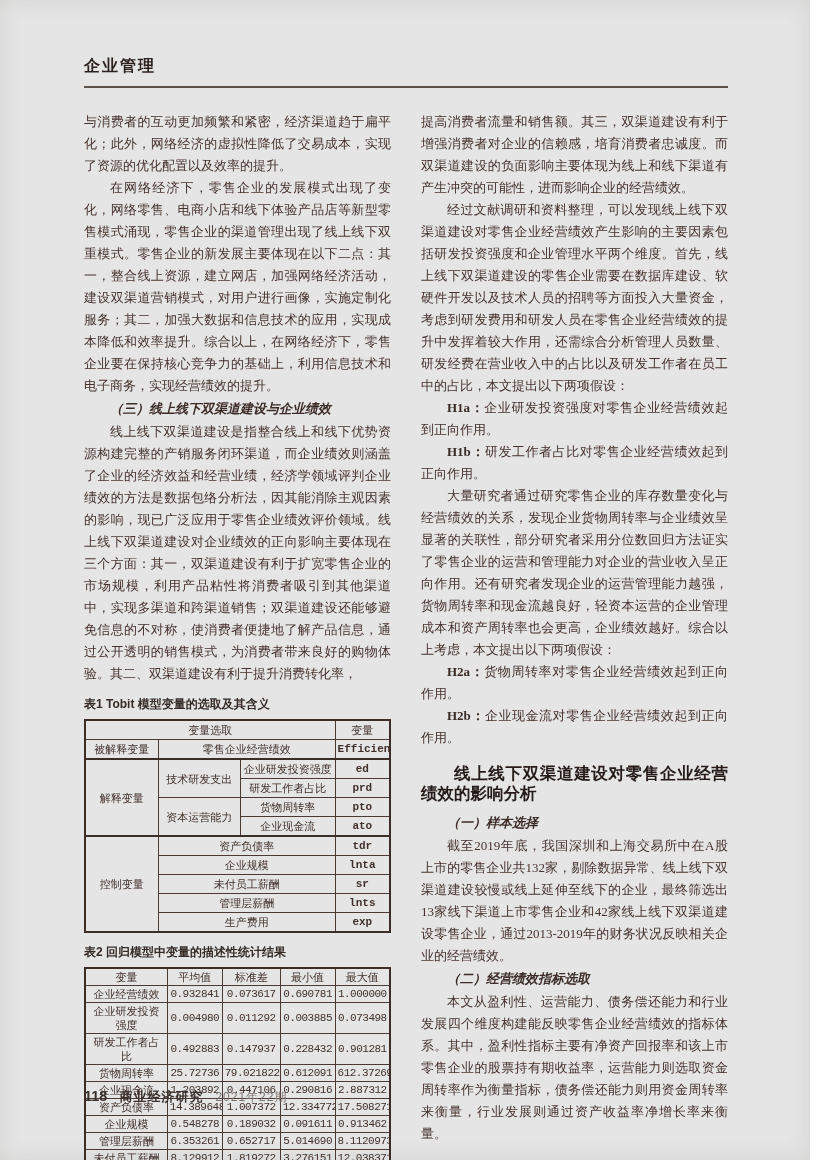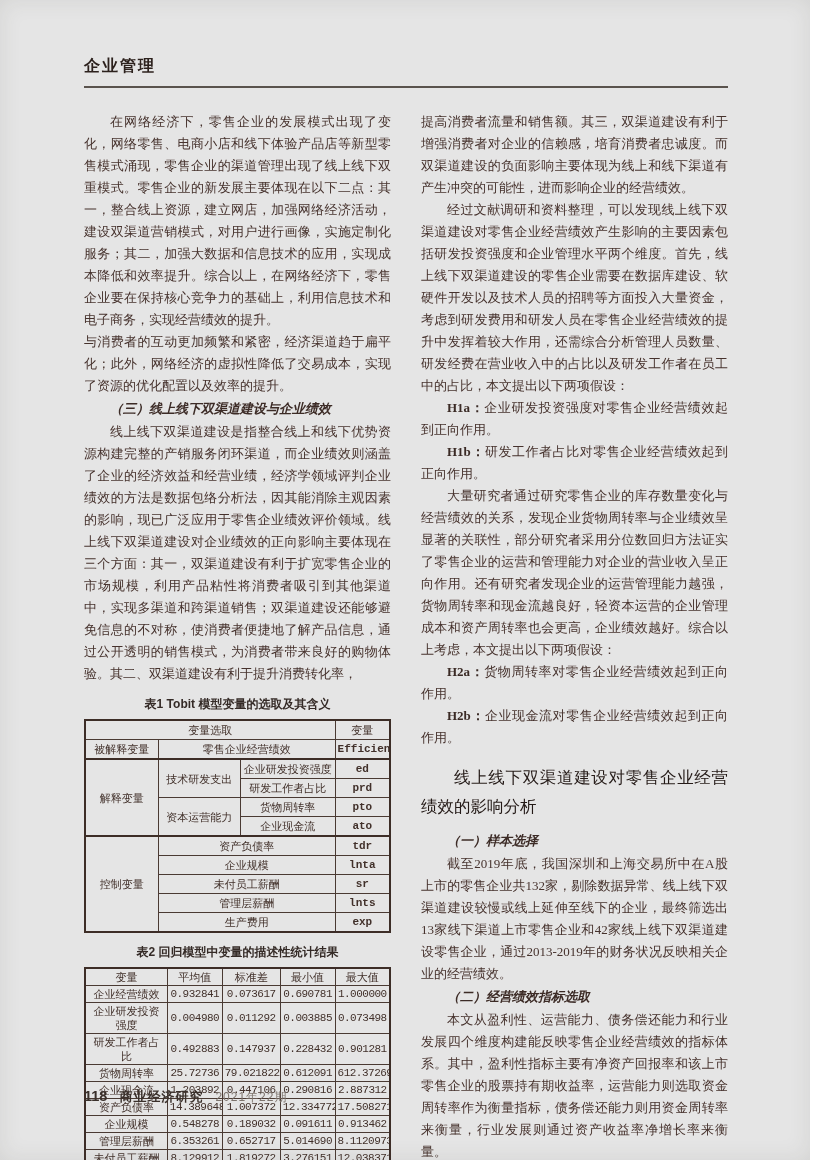--- a/index.html
+++ b/index.html
@@ -30,21 +30,21 @@
   .indent { text-indent: 2em; }
   .kaiti-sub {
     font-size: 13px; line-height: 24px; color: #3c2b26;
     font-weight: bold; font-style: italic; text-indent: 2em;
   }
   .hyp b { color: #3a2a25; }
 
   .table-title {
     font-family: "Liberation Sans", "DejaVu Sans", sans-serif;
     font-weight: bold; font-size: 12px; color: #342a26;
-    text-align: center; margin: 11px 0 6px;
+    text-align: left; margin: 11px 0 6px;
   }
   table { border-collapse: collapse; width: 100%; table-layout: fixed; }
   .paper-table { border: 2px solid #3d2d27; }
   .paper-table td, .paper-table th {
     border: 1px solid #4a3a33; text-align: center; vertical-align: middle;
     font-size: 11px; color: #41302a; padding: 2px 2px; line-height: 14px;
     overflow: hidden;
   }
   .sect-top td { border-top: 2px solid #3d2d27; }
   .code {
@@ -53,21 +53,21 @@
   }
   .num {
     font-family: "Liberation Mono", "DejaVu Sans Mono", monospace;
     font-size: 10px; letter-spacing: -0.5px;
   }
   #table1 td { height: 17px; }
   #table2 td { height: 15px; padding: 1px 2px; }
 
   .big-heading {
     font-family: "Liberation Sans", "DejaVu Sans", sans-serif;
-    font-weight: normal; font-size: 16.5px; line-height: 29px; color: #241a17;
+    font-weight: bold; font-size: 16.5px; line-height: 20px; color: #241a17;
     text-indent: 2em; text-align: justify; margin: 14px 0 8px;
   }
 
   .page-footer {
     position: absolute; left: 84px; bottom: 54px;
     display: flex; align-items: baseline; gap: 12px;
     font-family: "Liberation Sans", "DejaVu Sans", sans-serif;
   }
   .page-number { font-weight: bold; font-size: 14.5px; color: #3a302b; }
   .journal-name { font-weight: bold; font-size: 13px; color: #3a302b; letter-spacing: 1px; }
@@ -80,22 +80,22 @@
   <div class="content">
 
     <div class="page-header">
       <div class="section-label">企业管理</div>
       <hr class="header-rule">
     </div>
 
     <div class="columns">
 
       <div class="col">
+        <p class="body-text">与消费者的互动更加频繁和紧密，经济渠道趋于扁平化；此外，网络经济的虚拟性降低了交易成本，实现了资源的优化配置以及效率的提升。</p>
         <p class="body-text indent">在网络经济下，零售企业的发展模式出现了变化，网络零售、电商小店和线下体验产品店等新型零售模式涌现，零售企业的渠道管理出现了线上线下双重模式。零售企业的新发展主要体现在以下二点：其一，整合线上资源，建立网店，加强网络经济活动，建设双渠道营销模式，对用户进行画像，实施定制化服务；其二，加强大数据和信息技术的应用，实现成本降低和效率提升。综合以上，在网络经济下，零售企业要在保持核心竞争力的基础上，利用信息技术和电子商务，实现经营绩效的提升。</p>
-        <p class="body-text">与消费者的互动更加频繁和紧密，经济渠道趋于扁平化；此外，网络经济的虚拟性降低了交易成本，实现了资源的优化配置以及效率的提升。</p>
         <p class="kaiti-sub">（三）线上线下双渠道建设与企业绩效</p>
         <p class="body-text indent">线上线下双渠道建设是指整合线上和线下优势资源构建完整的产销服务闭环渠道，而企业绩效则涵盖了企业的经济效益和经营业绩，经济学领域评判企业绩效的方法是数据包络分析法，因其能消除主观因素的影响，现已广泛应用于零售企业绩效评价领域。线上线下双渠道建设对企业绩效的正向影响主要体现在三个方面：其一，双渠道建设有利于扩宽零售企业的市场规模，利用产品粘性将消费者吸引到其他渠道中，实现多渠道和跨渠道销售；双渠道建设还能够避免信息的不对称，使消费者便捷地了解产品信息，通过公开透明的销售模式，为消费者带来良好的购物体验。其二、双渠道建设有利于提升消费转化率，</p>
 
         <div class="table-title">表1 Tobit 模型变量的选取及其含义</div>
         <table id="table1" class="paper-table">
           <colgroup>
               <col style="width:24%">
               <col style="width:27%">
               <col style="width:31%">
               <col style="width:18%">

